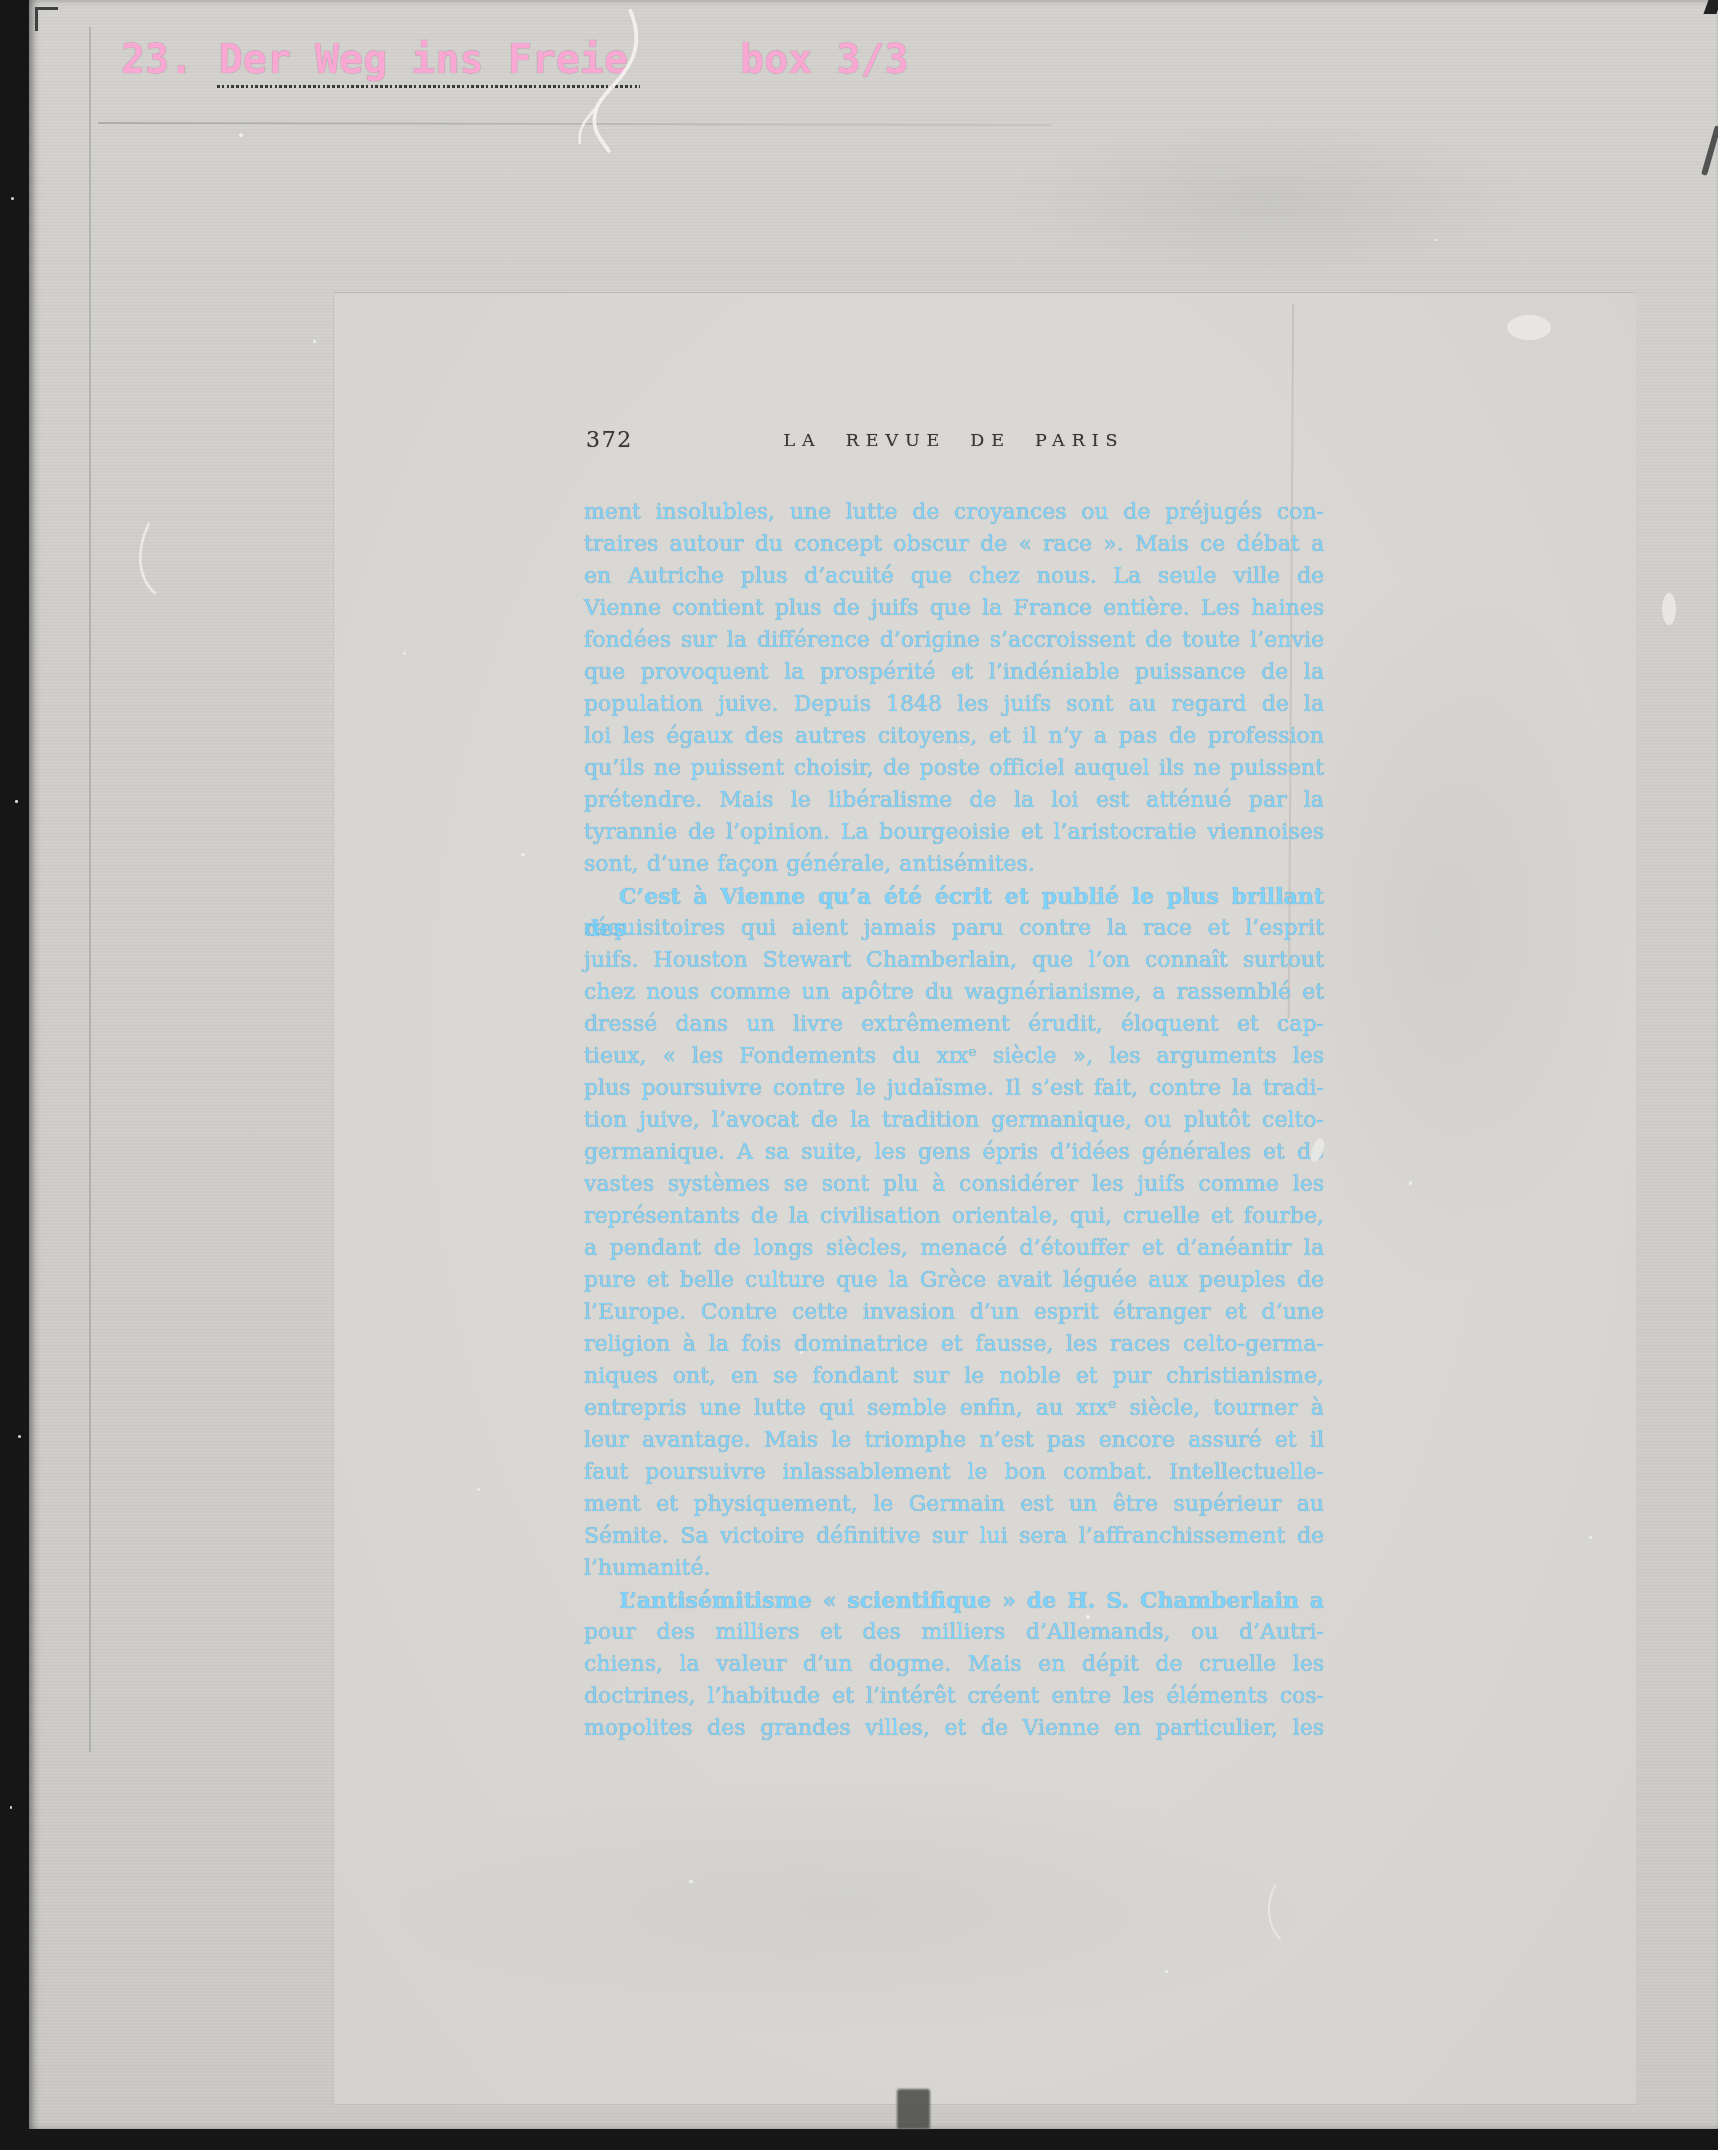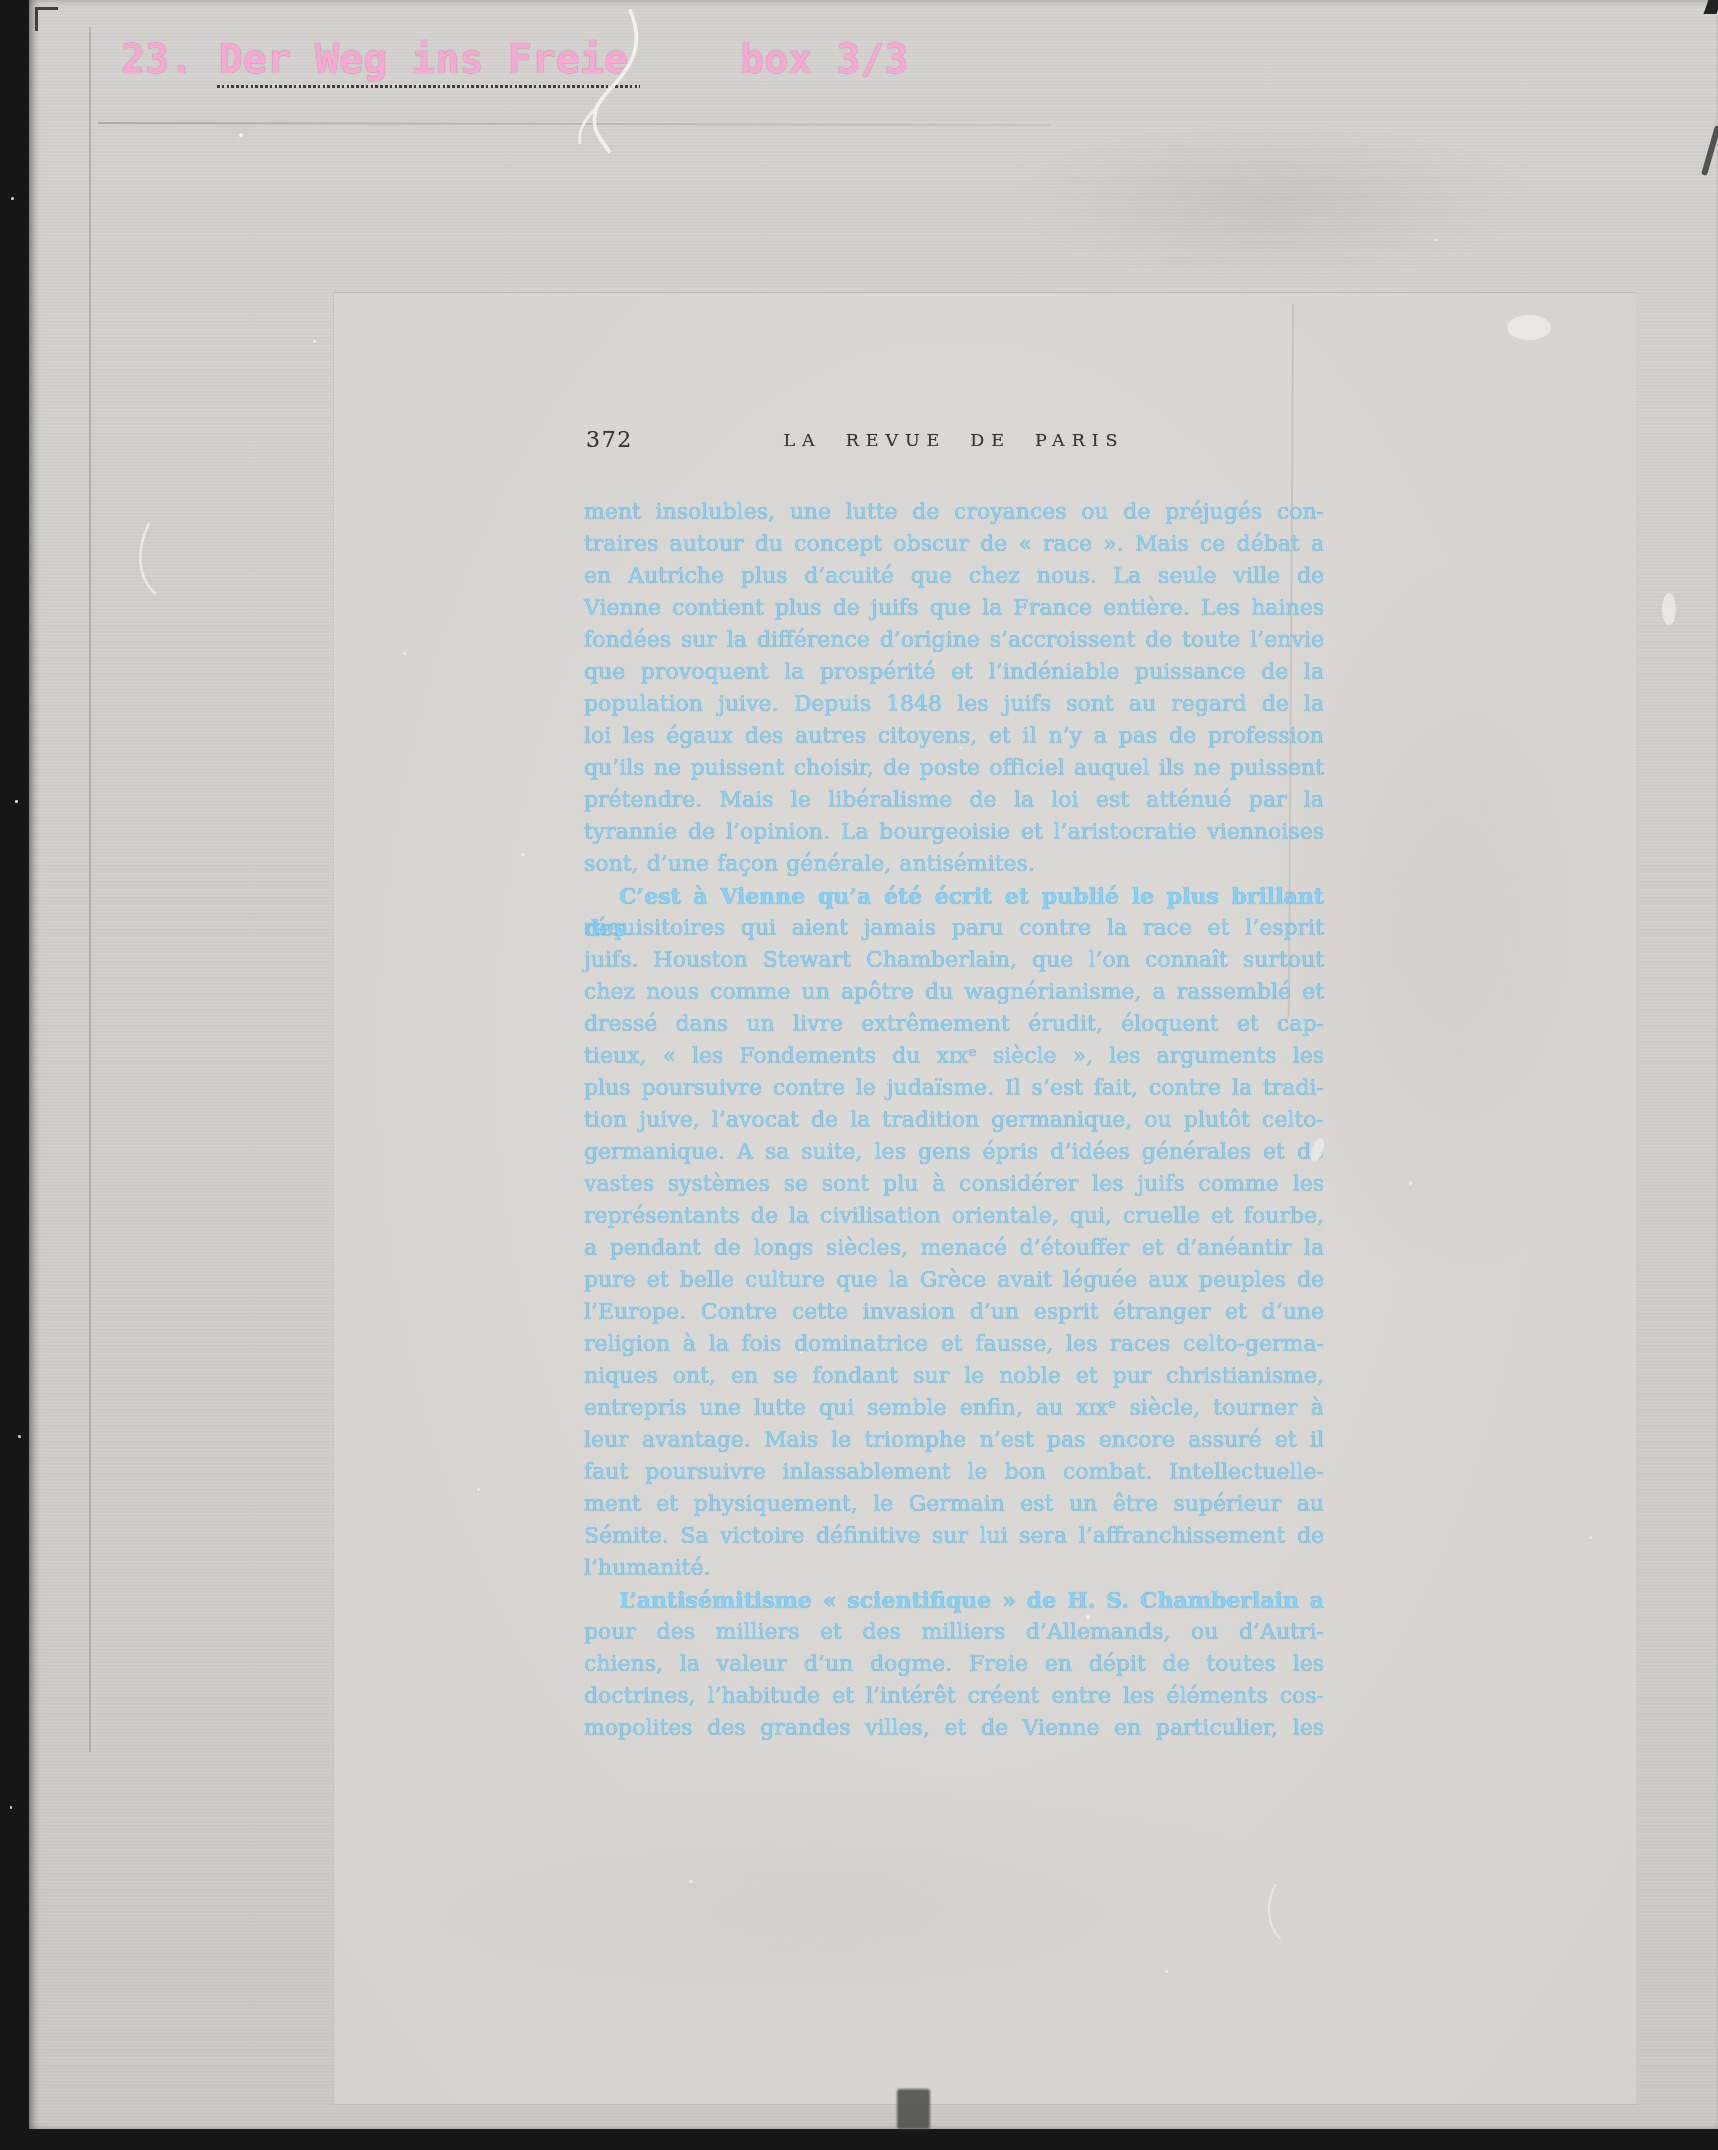--- a/index.html
+++ b/index.html
@@ -176,21 +176,21 @@
       <div class="line">entrepris une lutte qui semble enfin, au xɪxᵉ siècle, tourner à</div>
       <div class="line">leur avantage. Mais le triomphe n’est pas encore assuré et il</div>
       <div class="line">faut poursuivre inlassablement le bon combat. Intellectuelle-</div>
       <div class="line">ment et physiquement, le Germain est un être supérieur au</div>
       <div class="line">Sémite. Sa victoire définitive sur lui sera l’affranchissement de</div>
       <div class="line end">l’humanité.</div>
     </div>
     <div>
       <div class="line indent">L’antisémitisme « scientifique » de H. S. Chamberlain a</div>
       <div class="line">pour des milliers et des milliers d’Allemands, ou d’Autri-</div>
-      <div class="line">chiens, la valeur d’un dogme. Freie en dépit de toutes les</div>
+      <div class="line">chiens, la valeur d’un dogme. Mais en dépit de cruelle les</div>
       <div class="line">doctrines, l’habitude et l’intérêt créent entre les éléments cos-</div>
       <div class="line">mopolites des grandes villes, et de Vienne en particulier, les</div>
     </div>
   </div>
 
 <div class="mark-tr-wedge"></div>
 <div class="mark-tr-stroke"></div>
 <div class="bottom-smudge"></div>
 
 <svg class="scratches" width="1719" height="2151" viewBox="0 0 3248 4064">

